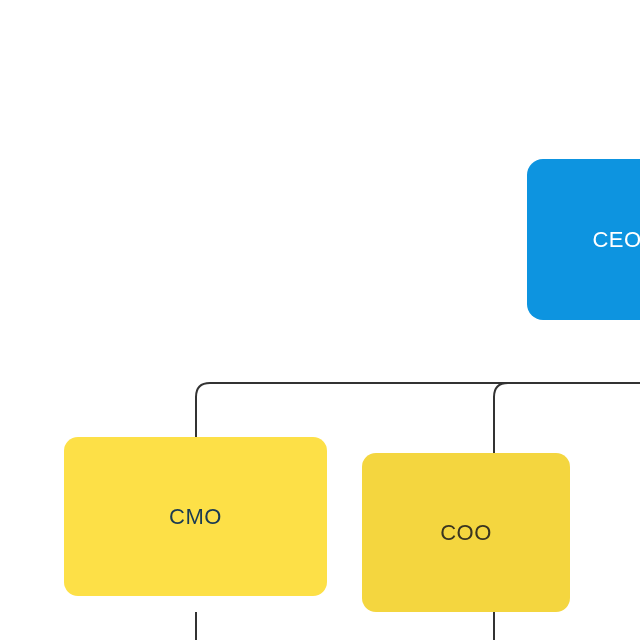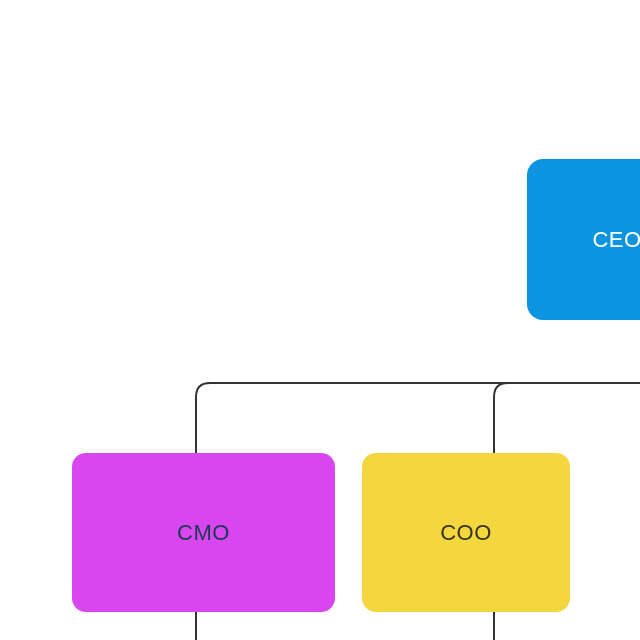--- a/index.html
+++ b/index.html
@@ -44,25 +44,24 @@
     width: 180px;
     height: 161px;
     background: #0d94e0;
     border-radius: 16px;
   }
   #node-ceo .node-label {
     color: #ffffff;
   }
   #node-cmo {
     left: 64px;
-    top: 453px;
+    top: 437px;
     width: 263px;
     height: 159px;
-    background: #d946ef;
-    margin-left: 8px;
+    background: #fde047;
   }
   #node-cmo .node-label {
     color: #1a3a52;
   }
   #node-coo {
     left: 362px;
     top: 453px;
     width: 208px;
     height: 159px;
     background: #f4d63f;

